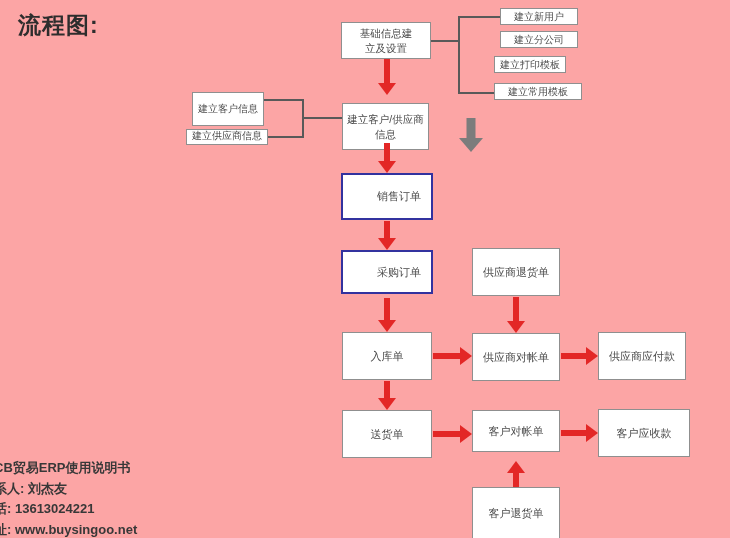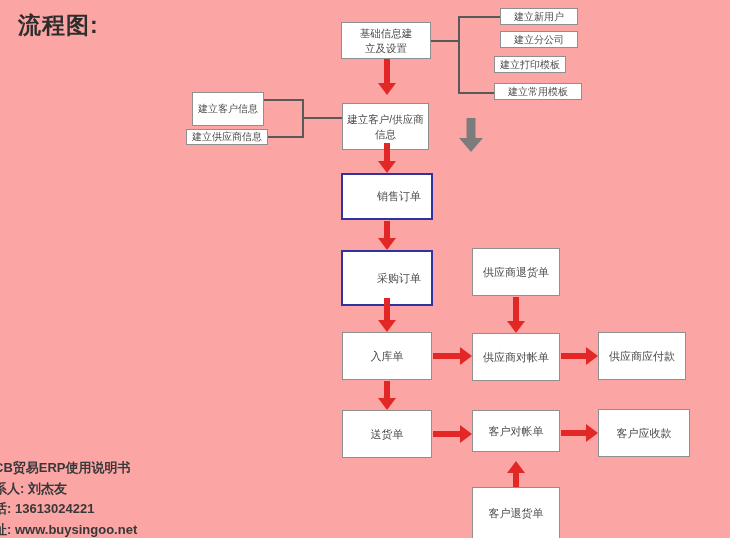--- a/index.html
+++ b/index.html
@@ -53,30 +53,30 @@
   <div class="node sm" style="left:500px;top:31px;width:78px;height:17px;">建立分公司</div>
   <div class="node sm" style="left:494px;top:56px;width:72px;height:17px;">建立打印模板</div>
   <div class="node sm" style="left:494px;top:83px;width:88px;height:17px;">建立常用模板</div>
 
   <div class="line" style="left:431px;top:40px;width:27px;height:2px;"></div>
   <div class="line" style="left:458px;top:16px;width:2px;height:78px;"></div>
   <div class="line" style="left:458px;top:16px;width:42px;height:2px;"></div>
   <div class="line" style="left:458px;top:92px;width:36px;height:2px;"></div>
 
   <div class="node sm" style="left:192px;top:92px;width:72px;height:34px;">建立客户信息</div>
-  <div class="node sm" style="left:186px;top:129px;width:82px;height:16px;">建立供应商信息</div>
+  <div class="node sm" style="left:186px;top:129px;width:82px;height:16px;font-family:Liberation Mono, monospace;">建立供应商信息</div>
 
   <div class="line" style="left:264px;top:99px;width:40px;height:2px;"></div>
   <div class="line" style="left:268px;top:136px;width:36px;height:2px;"></div>
   <div class="line" style="left:302px;top:99px;width:2px;height:39px;"></div>
   <div class="line" style="left:302px;top:117px;width:40px;height:2px;"></div>
 
   <div class="node md2" style="left:342px;top:95px;width:87px;height:47px;padding:1px 2px;margin-top:8px;">建立客户/供应商信息</div>
   <div class="node md blue" style="left:341px;top:173px;width:92px;height:47px;">销售订单</div>
-  <div class="node md blue" style="left:341px;top:250px;width:92px;height:56px;text-align:right;">采购订单</div>
+  <div class="node md blue" style="left:341px;top:250px;width:92px;height:44px;text-align:right;">采购订单</div>
   <div class="node md" style="left:342px;top:332px;width:90px;height:48px;">入库单</div>
   <div class="node md" style="left:342px;top:410px;width:90px;height:48px;">送货单</div>
 
   <div class="node md" style="left:472px;top:248px;width:88px;height:48px;">供应商退货单</div>
   <div class="node md" style="left:472px;top:333px;width:88px;height:48px;">供应商对帐单</div>
   <div class="node md" style="left:598px;top:332px;width:88px;height:48px;">供应商应付款</div>
   <div class="node md" style="left:472px;top:410px;width:88px;height:42px;">客户对帐单</div>
   <div class="node md" style="left:598px;top:409px;width:92px;height:48px;">客户应收款</div>
   <div class="node md" style="left:472px;top:487px;width:88px;height:53px;">客户退货单</div>
 

